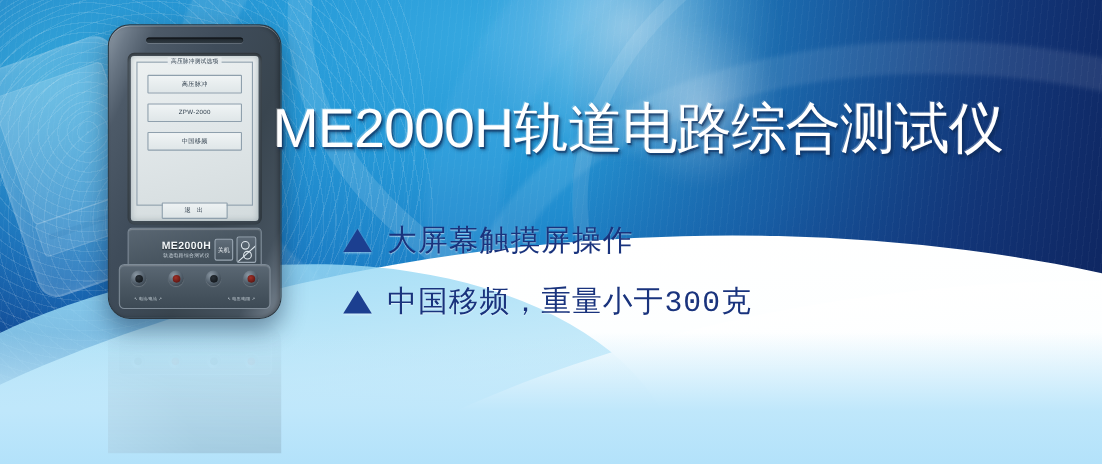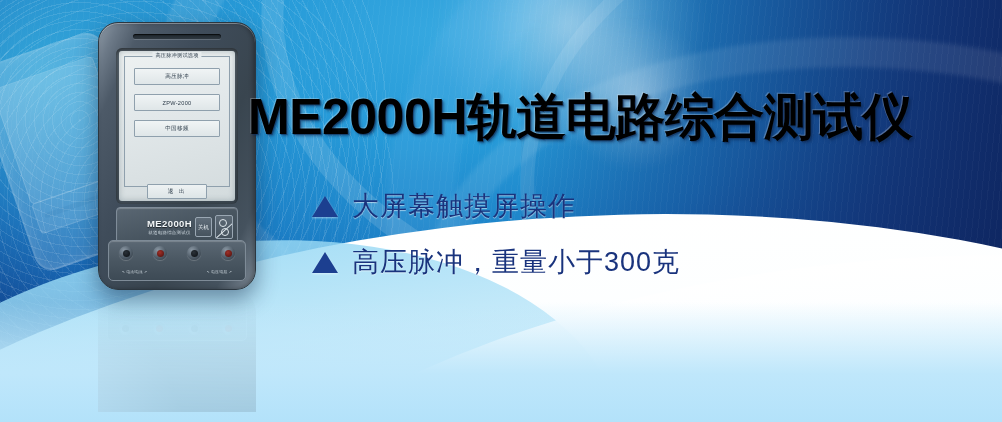--- a/index.html
+++ b/index.html
@@ -428,34 +428,34 @@
     align-items: flex-start;
     padding-top: 5px;
   }
   .refl-jacks .jack { width: 13px; height: 13px; }
 
   
   .title {
     position: absolute;
     left: 248px; top: 84px;
     font-size: 50px;
-    font-weight: bold;
-    color: #000000;
+    font-weight: normal;
+    color: #ffffff;
     letter-spacing: -0.5px;
     white-space: nowrap;
     text-shadow:
       1px 1px 0 rgba(20,50,95,0.55),
       2px 2px 3px rgba(10,35,75,0.55),
       -1px -1px 0 rgba(255,255,255,0.25);
   }
 
   
   .bullets {
     position: absolute;
-    left: 312px; top: 178px;
+    left: 312px; top: 190px; font-family: Liberation Mono, monospace;
   }
   .bullet {
     display: flex;
     align-items: center;
     height: 56px;
     gap: 14px;
   }
   .tri {
     width: 0; height: 0;
     border-left: 13px solid transparent;
@@ -576,17 +576,17 @@
 
   <div class="title">ME2000H轨道电路综合测试仪</div>
 
   <div class="bullets">
     <div class="bullet">
       <div class="tri"></div>
       <div class="bullet-text">大屏幕触摸屏操作</div>
     </div>
     <div class="bullet">
       <div class="tri"></div>
-      <div class="bullet-text">高压脉冲，重量小于300克</div>
+      <div class="bullet-text">中国移频，重量小于300克</div>
     </div>
   </div>
 
 </div>
 
 </body></html>

